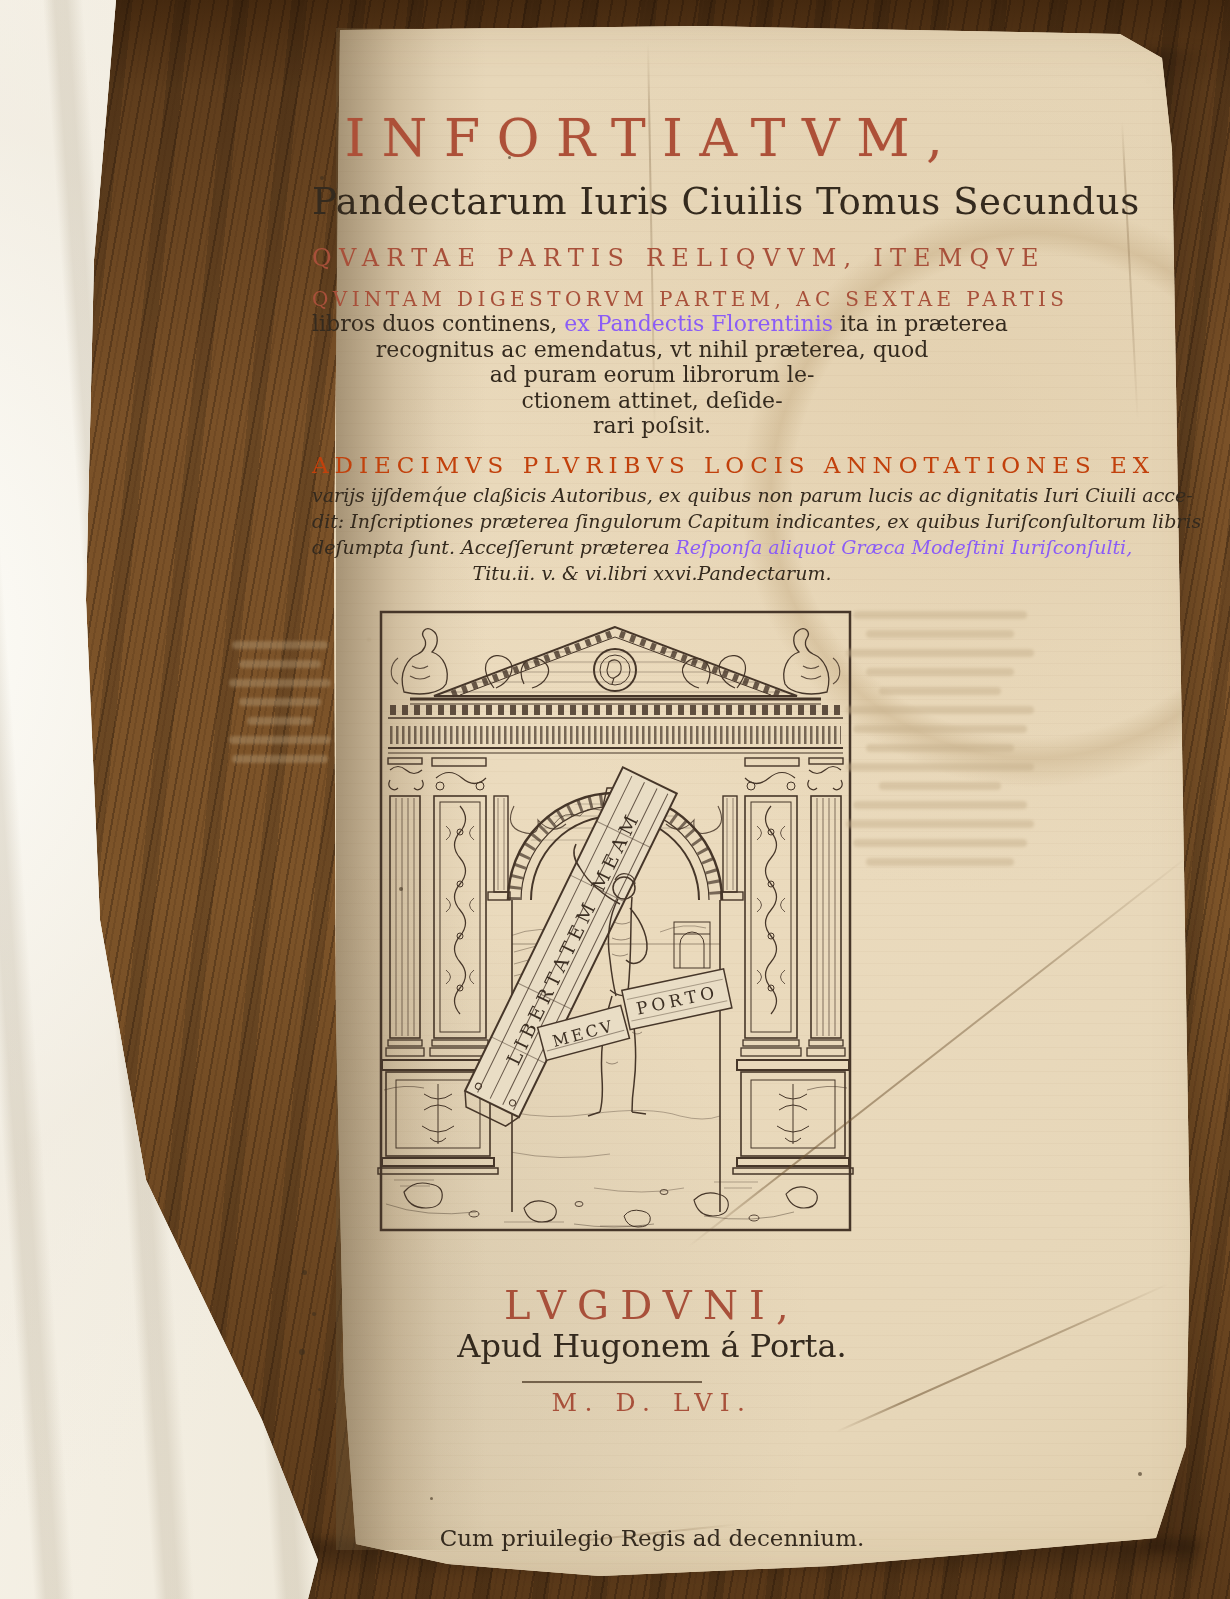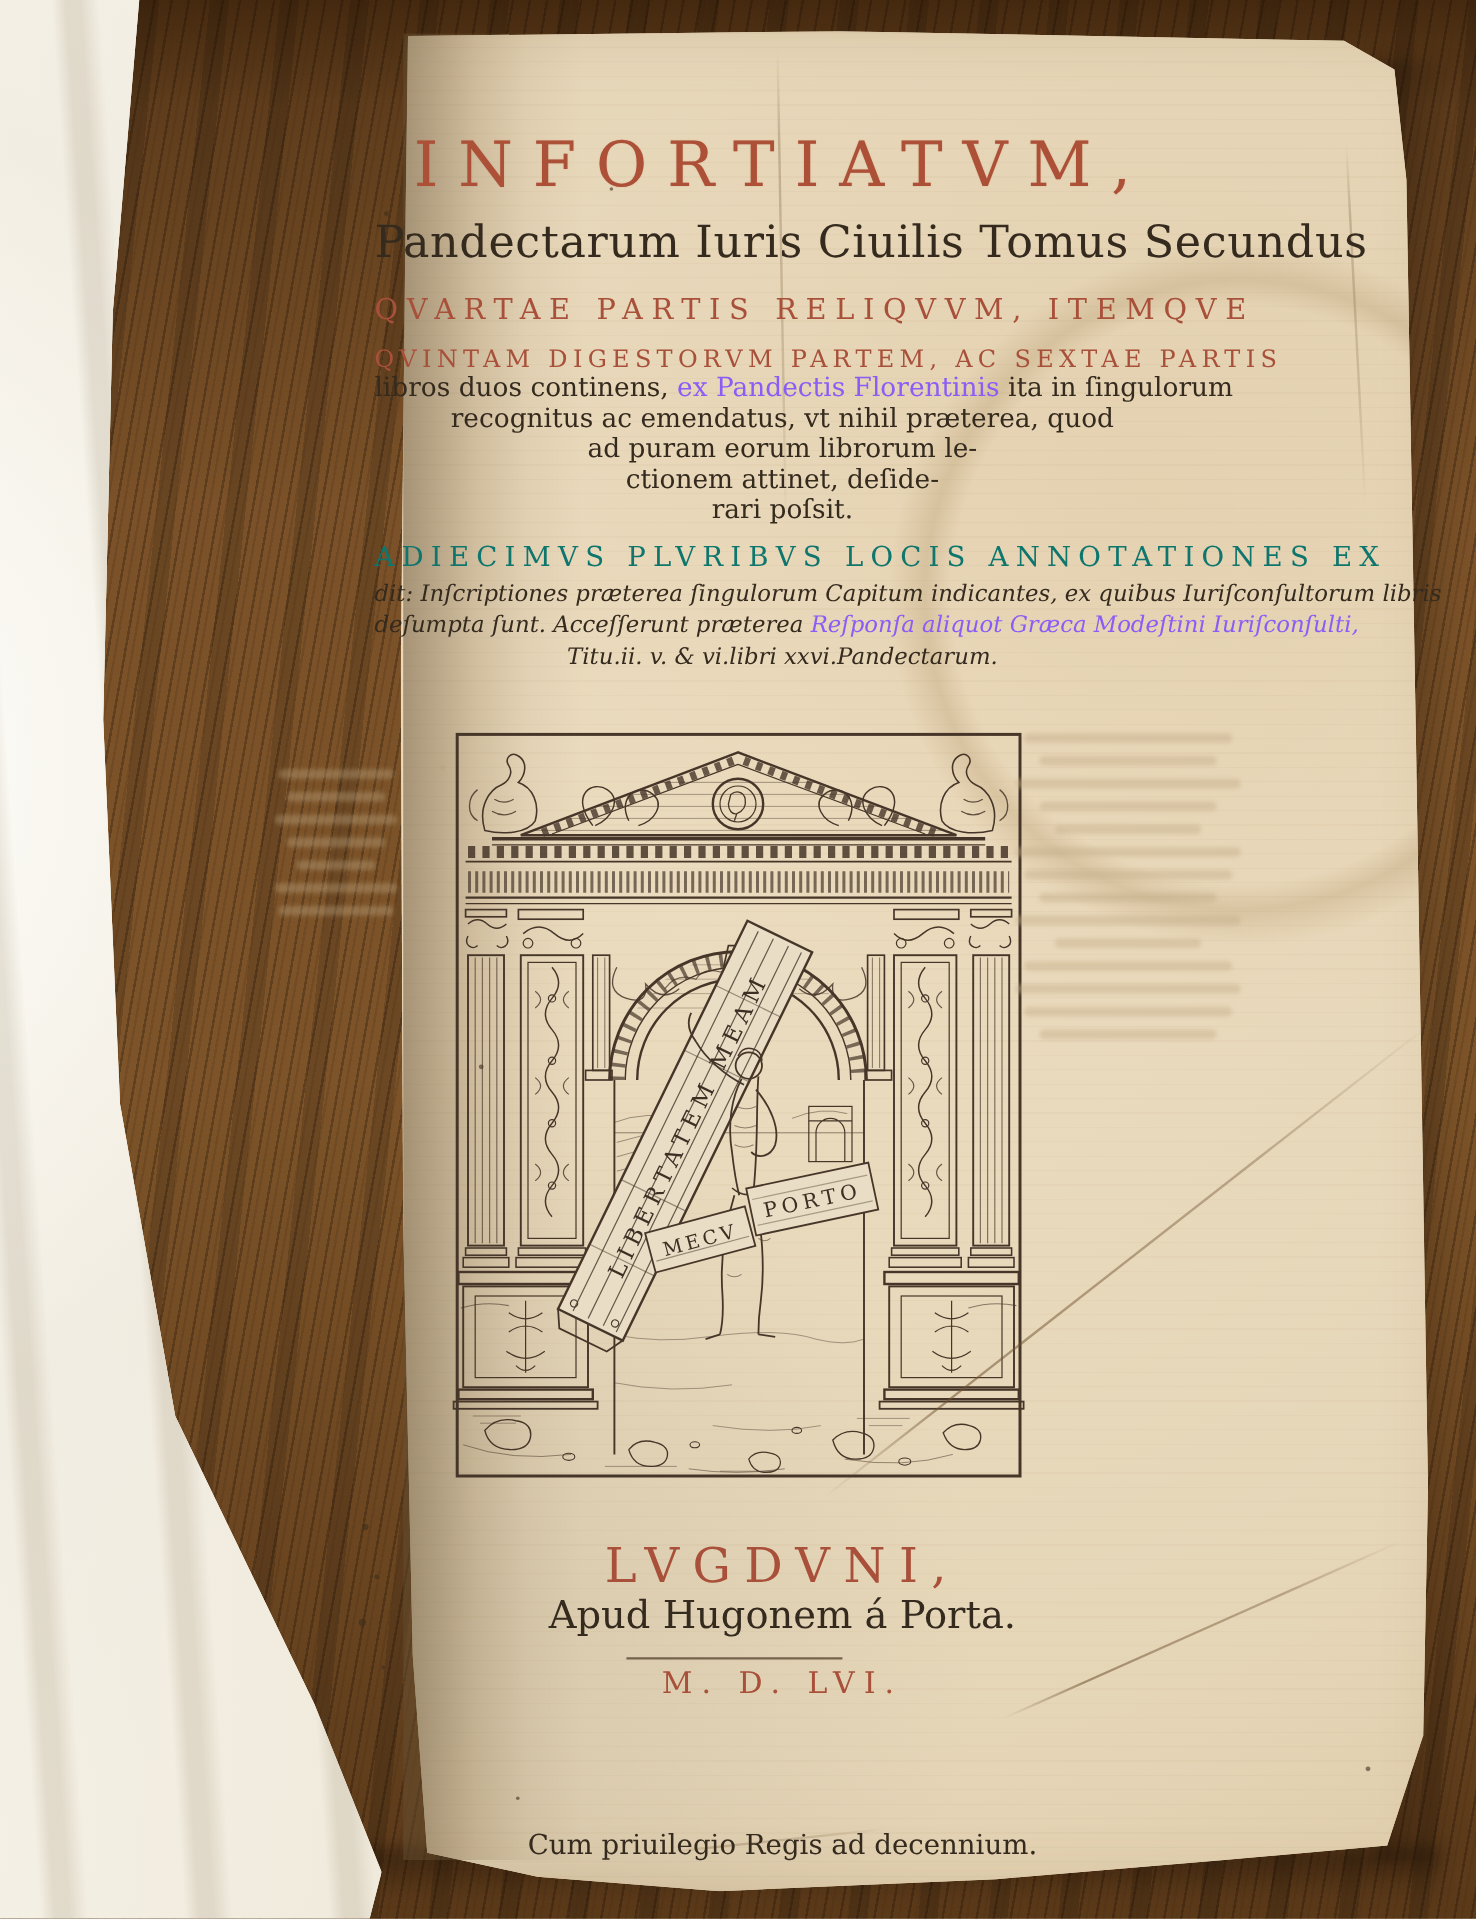--- a/index.html
+++ b/index.html
@@ -61,21 +61,21 @@
   .content{position:absolute;left:312px;top:0;width:680px;z-index:5;text-align:center;
     color:#342a1e;}
   .content .blk{position:absolute;left:0;width:100%;white-space:nowrap;}
   .red{color:#8b5cf6;}
   .t-main  {top:108px;font-size:52px;letter-spacing:.32em;color:#ad5038;text-shadow:0 0 1px rgba(173,80,56,.4);}
   .t-sub   {top:180px;font-size:37px;letter-spacing:.015em;}
   .t-red1  {top:244px;font-size:24px;letter-spacing:.30em;color:#a8503a;}
   .t-red2  {top:287px;font-size:20px;letter-spacing:.22em;color:#a8503a;}
   .t-body  {top:311px;font-size:22px;line-height:25.5px;}
   .t-body .ln{white-space:nowrap;}
-  .t-adi   {top:452px;font-size:23px;letter-spacing:.26em;color:#0f766e;}
+  .t-adi   {top:452px;font-size:23px;letter-spacing:.26em;color:#c2410c;}
   .t-it    {top:482px;font-size:19px;line-height:26px;font-style:italic;}
   .t-it .ln{white-space:nowrap;}
   .t-lvg   {top:1282px;font-size:40px;letter-spacing:.28em;color:#a8503a;}
   .t-apud  {top:1327px;font-size:32px;}
   .rule    {position:absolute;left:210px;top:1381px;width:180px;border-top:2px solid rgba(80,62,42,.75);}
   .t-date  {top:1388px;font-size:25px;letter-spacing:.30em;color:#a8503a;}
   .t-cum   {top:1481px;font-size:23px;margin-top:44px;}
 
   
   .device{position:absolute;left:374px;top:592px;width:483px;height:648px;}
@@ -98,30 +98,31 @@
 
   <div class="content">
 
     <div class="blk t-main">INFORTIATVM,</div>
     <div class="blk t-sub">Pandectarum Iuris Ciuilis Tomus Secundus</div>
 
     <div class="blk t-red1">QVARTAE PARTIS RELIQVVM, ITEMQVE</div>
     <div class="blk t-red2">QVINTAM DIGESTORVM PARTEM, AC SEXTAE PARTIS</div>
 
     <div class="blk t-body">
-      <div class="ln"><span>libros duos continens, </span><span class="red">ex Pandectis Florentinis</span><span> ita in ſingulorum</span></div>
+      <div class="ln"><span>libros duos continens, </span><span class="red">ex Pandectis Florentinis</span><span> ita in præterea</span></div>
       <div class="ln">recognitus ac emendatus, vt nihil præterea, quod</div>
       <div class="ln">ad puram eorum librorum le-</div>
       <div class="ln">ctionem attinet, deſide-</div>
       <div class="ln">rari poſsit.</div>
     </div>
 
     <div class="blk t-adi">ADIECIMVS PLVRIBVS LOCIS ANNOTATIONES EX</div>
 
     <div class="blk t-it">
+      <div class="ln">varijs ijſdemq́ue claßicis Autoribus, ex quibus non parum lucis ac dignitatis Iuri Ciuili acce-</div>
       <div class="ln">dit: Inſcriptiones præterea ſingulorum Capitum indicantes, ex quibus Iuriſconſultorum libris</div>
       <div class="ln"><span>deſumpta ſunt. Acceſſerunt præterea </span><span class="red">Reſponſa aliquot Græca Modeſtini Iuriſconſulti,</span></div>
       <div class="ln">Titu.ii. v. &amp; vi.libri xxvi.Pandectarum.</div>
     </div>
 
     <div class="blk t-lvg">LVGDVNI,</div>
     <div class="blk t-apud">Apud Hugonem á Porta.</div>
     <div class="rule"></div>
     <div class="blk t-date">M. D. LVI.</div>
     <div class="blk t-cum">Cum priuilegio Regis ad decennium.</div>

